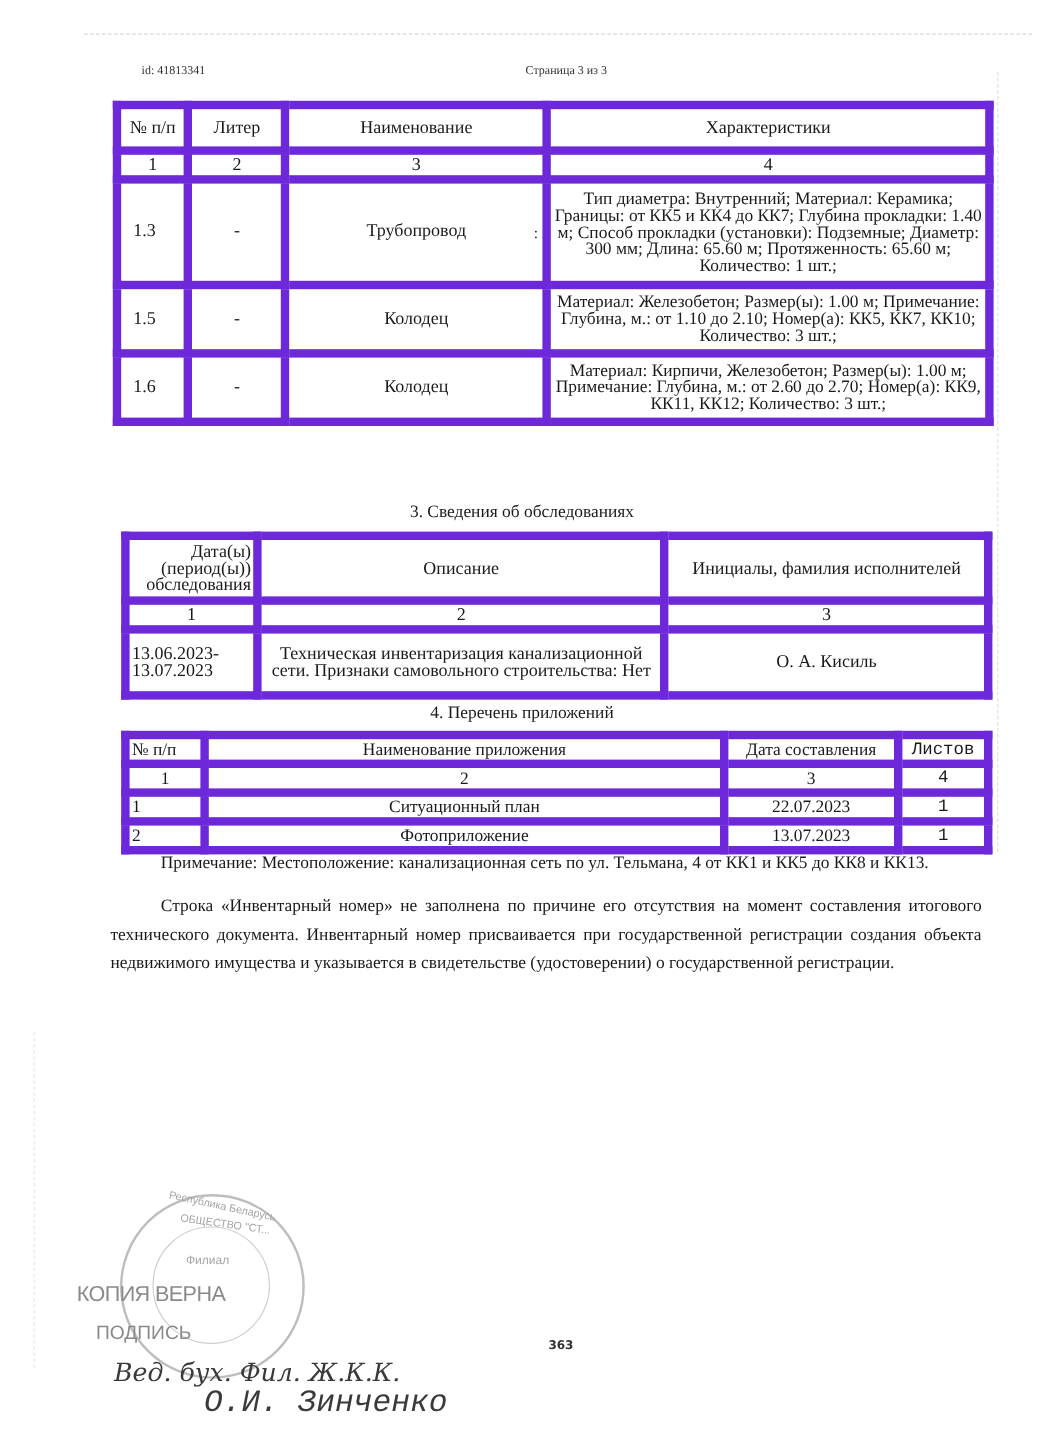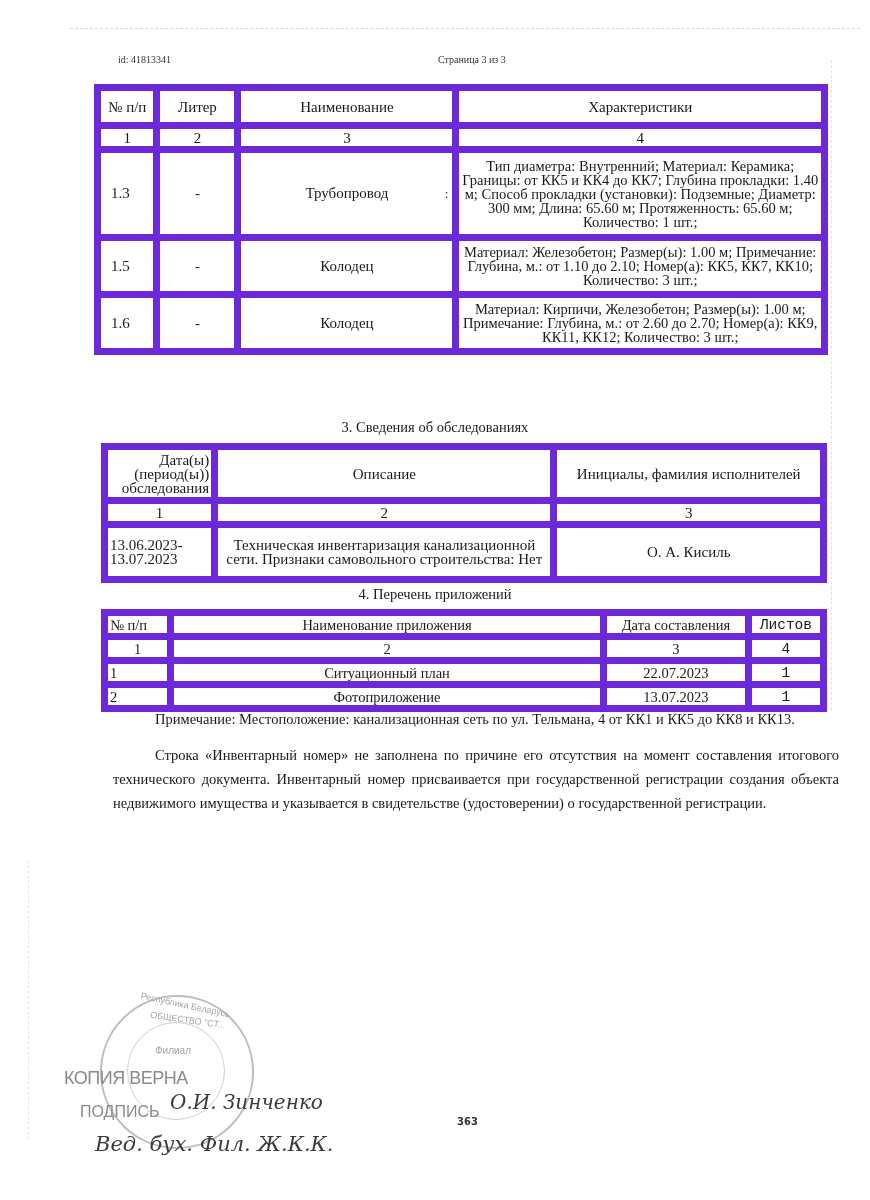--- a/index.html
+++ b/index.html
@@ -48,30 +48,30 @@
   
   .t3 { left: 101px; top: 609px; width: 726px; font-size: 14.5px; }
   .t3 th, .t3 td { height: 17px; line-height: 16px; }
   .t3 .a1 { width: 58px; text-align: left; }
   .t3 .a2 { width: 445px; text-align: center; }
   .t3 .a3 { width: 138px; text-align: center; }
   .t3 .a4 { width: 65px; text-align: center; font-family: Liberation Mono, monospace; }
   .t3 th.a1 { text-align: left; }
   .t3 .numrow td.a1 { text-align: center; }
 
-  .notes { position: absolute; left: 113px; top: 707px; width: 726px; font-size: 14.5px; line-height: 24px; }
+  .notes { position: absolute; left: 92px; top: 707px; width: 726px; font-size: 14.5px; line-height: 24px; }
   .notes p { margin: 0; text-indent: 42px; text-align: justify; }
 
   .stamp { position: absolute; left: 100px; top: 995px; width: 150px; height: 150px; border: 2px solid #bdbdbd; border-radius: 50%; }
   .stamp-inner { position: absolute; left: 127px; top: 1022px; width: 96px; height: 96px; border: 1px solid #cfcfcf; border-radius: 50%; }
   .stamp-text { position: absolute; font-family: "Liberation Sans", sans-serif; font-size: 9px; color: #a5a5a5; }
   .copy-true { position: absolute; left: 64px; top: 1068px; font-family: "Liberation Sans", sans-serif; font-size: 18px; color: #8a8a8a; letter-spacing: -0.5px; }
   .sign-label { position: absolute; left: 80px; top: 1103px; font-family: "Liberation Sans", sans-serif; font-size: 16px; color: #8a8a8a; }
   .handwriting { position: absolute; font-family: "DejaVu Serif", serif; font-style: italic; color: #3a3a3a; }
-  .hw1 { left: 170px; top: 1090px; font-size: 20px; }
+  .hw1 { left: 170px; top: 1154px; font-size: 26px; font-family: Liberation Mono, monospace; }
   .hw2 { left: 95px; top: 1132px; font-size: 21px; }
   .page-num { position: absolute; left: 457px; top: 1116px; font-family: "DejaVu Sans", sans-serif; font-size: 10px; font-weight: bold; color: #333; }
 </style>
 </head>
 <body>
 
 <div class="page-edge"></div>
 <div class="right-noise"></div>
 <div class="left-noise"></div>
 

